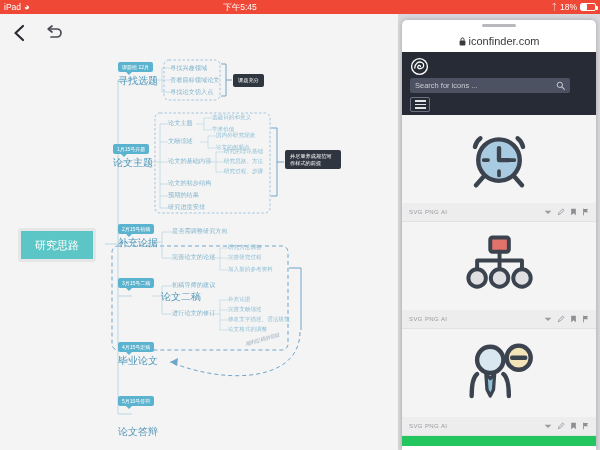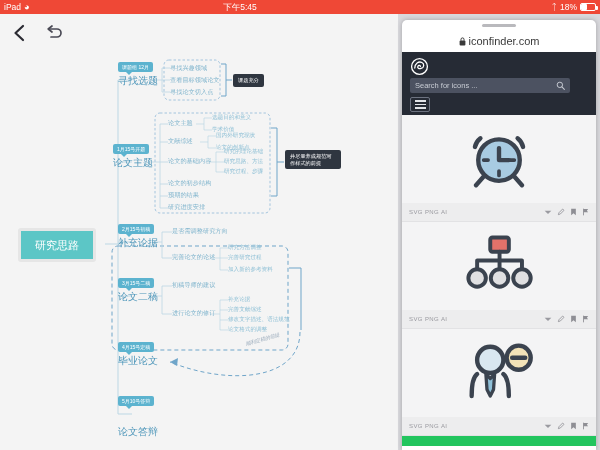--- a/index.html
+++ b/index.html
@@ -240,21 +240,21 @@
 
       <div class="badge" style="left:118px; top:174px;">2月15号初稿</div>
       <div class="node node-l1" style="left:118px; top:187px;">补充论据</div>
       <div class="node node-l2" style="left:172px; top:178px;">是否需调整研究方向</div>
       <div class="node node-l2" style="left:172px; top:204px;">完善论文的论述</div>
       <div class="node node-l3" style="left:228px; top:194px;">研究方法调整</div>
       <div class="node node-l3" style="left:228px; top:204px;">完善研究过程</div>
       <div class="node node-l3" style="left:228px; top:216px;">加入新的参考资料</div>
 
       <div class="badge" style="left:118px; top:228px;">3月15号二稿</div>
-      <div class="node node-l1" style="left:118px; top:241px;">论文二稿</div>
+      <div class="node node-l1" style="left:118px; top:241px;padding-left:43px;">论文二稿</div>
       <div class="node node-l2" style="left:172px; top:232px;">初稿导师的建议</div>
       <div class="node node-l2" style="left:172px; top:260px;">进行论文的修订</div>
       <div class="node node-l3" style="left:228px; top:246px;">补充论据</div>
       <div class="node node-l3" style="left:228px; top:256px;">完善文献综述</div>
       <div class="node node-l3" style="left:228px; top:266px;">修改文字描述、语法规范</div>
       <div class="node node-l3" style="left:228px; top:276px;">论文格式的调整</div>
 
       <div class="badge" style="left:118px; top:292px;">4月15号定稿</div>
       <div class="node node-l1" style="left:118px; top:305px;">毕业论文</div>
 

